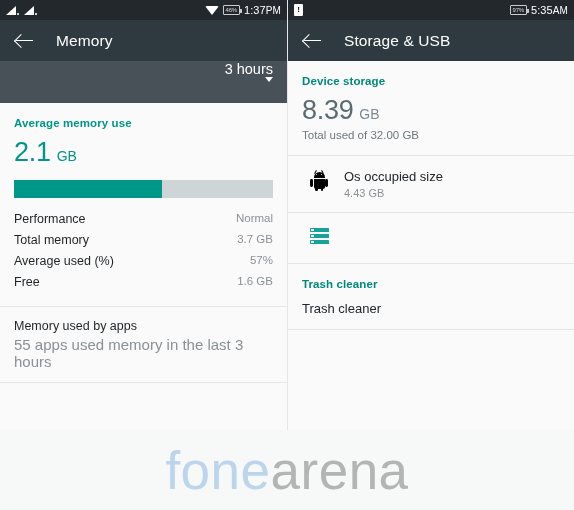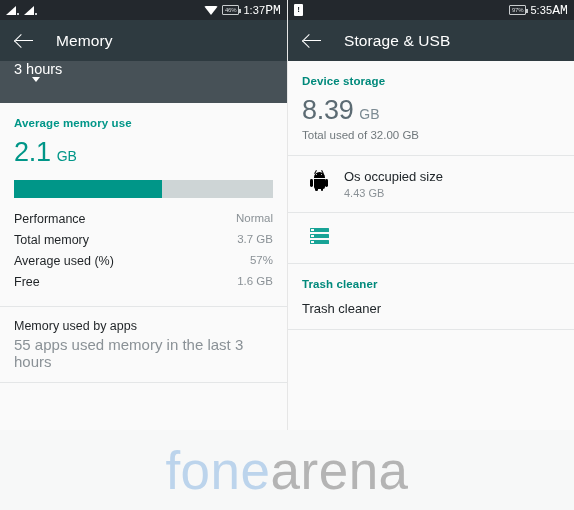--- a/index.html
+++ b/index.html
@@ -45,21 +45,21 @@
     border:1px solid #c8ccce; border-radius:1px;
     padding:0 2px; font-size:6px; letter-spacing:-0.2px;
     color:#d6d9db; height:10px; display:flex; align-items:center;
     position:relative;
   }
   .batt::after {
     content:""; position:absolute; right:-3px; top:3px;
     width:2px; height:4px; background:#c8ccce;
   }
   .clock { font-size:11px; color:#ffffff; letter-spacing:0.1px; }
-  .clock .ampm { font-size:13px;font-family:Liberation Mono, monospace; }
+  .clock .ampm { font-size:10px; }
 
   
   .appbar {
     height:41px; background:#2e3a40; display:flex; align-items:center;
     padding:12px 14px; color:#ffffff;
   }
   .appbar.right { background:#2e3a40; }
   .back-arrow { width:22px; height:22px; position:relative; flex:0 0 auto; cursor:pointer; }
   .back-arrow::before {
     content:""; position:absolute; left:2px; top:10px;
@@ -67,21 +67,21 @@
   }
   .back-arrow::after {
     content:""; position:absolute; left:2px; top:6px;
     width:9px; height:9px; border-left:1.6px solid #fff; border-bottom:1.6px solid #fff;
     transform:rotate(45deg);
   }
   .appbar-title { font-size:15.5px; margin-left:20px; font-weight:400; letter-spacing:0.1px; }
 
   
   .spinnerbar {
-    height:42px; background:#475157; display:flex; align-items:flex-start;
+    height:42px; background:#475157; display:flex; align-items:flex-end;
     padding:0 14px; color:#ffffff;flex-direction:column;
   }
   .spinner-label { font-size:14.5px; }
   .caret {
     margin-left:18px; width:0; height:0;
     border-style:solid; border-width:5px 4.5px 0 4.5px;
     border-color:#ffffff transparent transparent transparent;
   }
 
   

